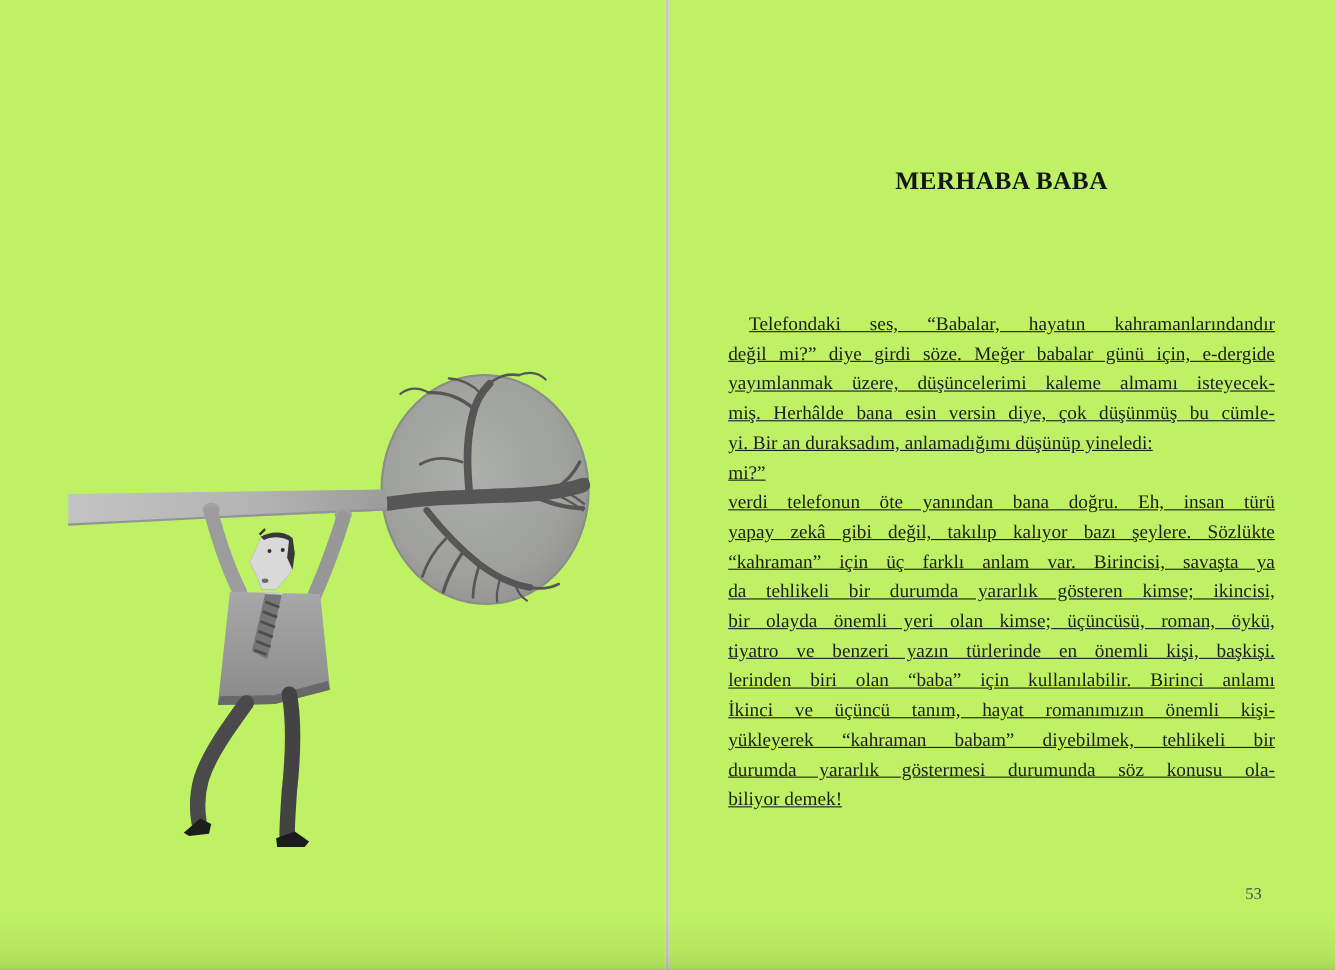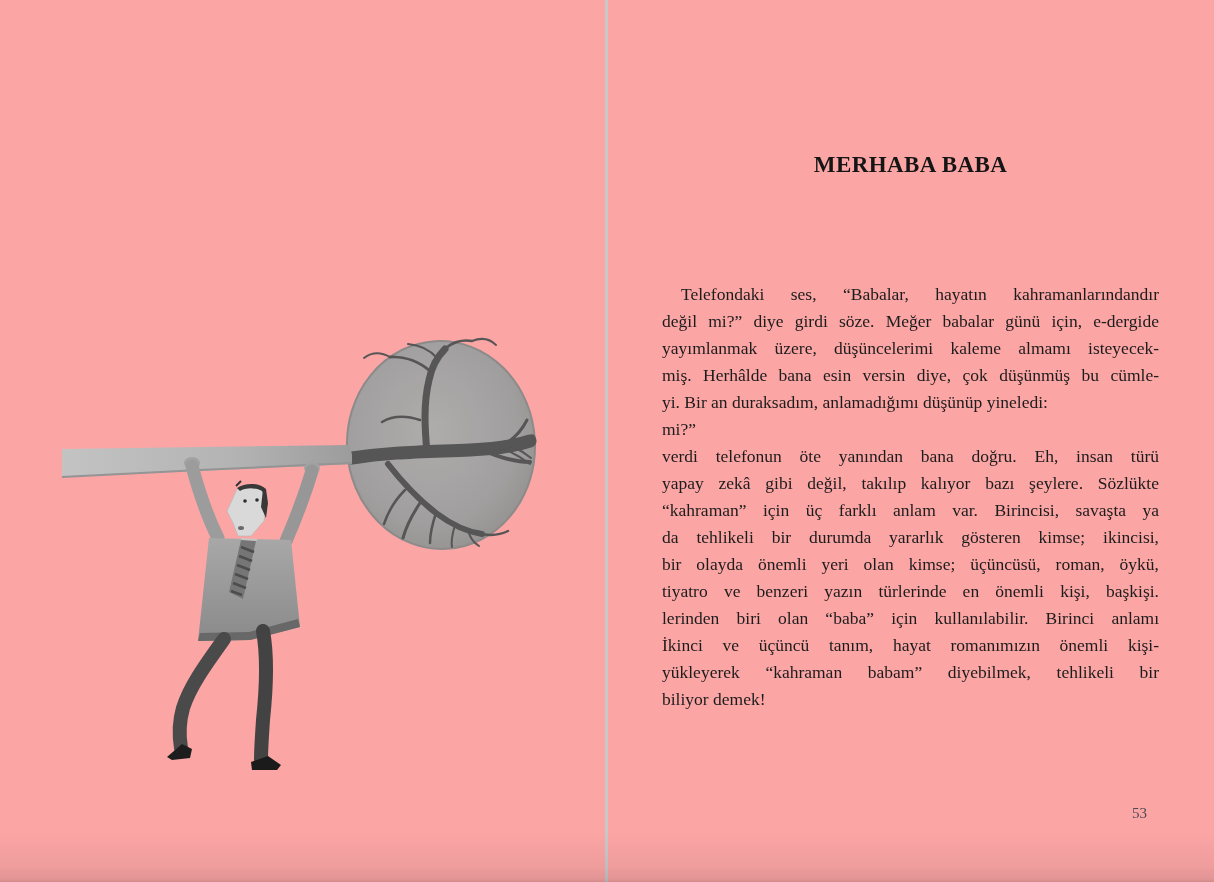--- a/index.html
+++ b/index.html
@@ -3,21 +3,21 @@
 <meta charset="utf-8">
 <style>
   * { margin:0; padding:0; box-sizing:border-box; }
   html,body { background:#ffffff; }
   .canvas {
     position:relative; width:1214px; height:882px;
     background:#ffffff; overflow:hidden;
     font-family:"Liberation Serif", serif;
   }
   
-  .page { position:absolute; top:0; height:882px; background:#fca5a5; }
+  .page { position:absolute; top:0; height:882px; background:#bef264; }
   .page-left  { left:0;   width:605px; }
   .page-right { left:608px; width:606px; }
   .gutter {
     position:absolute; top:0; left:605px; width:3px; height:882px;
     background:#c8c8c8;
   }
   
   .illus { position:absolute; left:0; top:0; }
   
   .chapter-title {
@@ -25,20 +25,21 @@
     text-align:center; font-size:23px; font-weight:bold;
     letter-spacing:0.4px; color:#151515;
   }
   .body-block {
     position:absolute; left:54px; top:281px; width:497px;
     color:#1c1c1c;
   }
   .ln {
     display:block; height:27px; line-height:27px; font-size:17.5px;
     text-align:left;
+    text-decoration:underline;
   }
   .jl { text-align:justify; text-align-last:justify; }
   .ind { text-indent:19px; }
   .page-number {
     position:absolute; right:67px; top:805px;
     font-size:15px; color:#4a4a55;margin-left:35px;
   }
   .bottom-shadow {
     position:absolute; left:0; bottom:0; width:1214px; height:52px;
     background:linear-gradient(to bottom, rgba(0,0,0,0) 0%, rgba(0,0,0,0.05) 70%, rgba(0,0,0,0.10) 94%, rgba(0,0,0,0.16) 100%);
@@ -158,20 +159,21 @@
       <span class="ln">mi?”</span>
       <span class="ln jl">verdi telefonun öte yanından bana doğru. Eh, insan türü</span>
       <span class="ln jl">yapay zekâ gibi değil, takılıp kalıyor bazı şeylere. Sözlükte</span>
       <span class="ln jl">“kahraman” için üç farklı anlam var. Birincisi, savaşta ya</span>
       <span class="ln jl">da tehlikeli bir durumda yararlık gösteren kimse; ikincisi,</span>
       <span class="ln jl">bir olayda önemli yeri olan kimse; üçüncüsü, roman, öykü,</span>
       <span class="ln jl">tiyatro ve benzeri yazın türlerinde en önemli kişi, başkişi.</span>
       <span class="ln jl">lerinden biri olan “baba” için kullanılabilir. Birinci anlamı</span>
       <span class="ln jl">İkinci ve üçüncü tanım, hayat romanımızın önemli kişi-</span>
       <span class="ln jl">yükleyerek “kahraman babam” diyebilmek, tehlikeli bir</span>
+      <span class="ln jl">durumda yararlık göstermesi durumunda söz konusu ola-</span>
       <span class="ln">biliyor demek!</span>
     </div>
 
     <div class="page-number">53</div>
   </div>
 
   <div class="bottom-shadow"></div>
 </div>
 
 </body></html>

